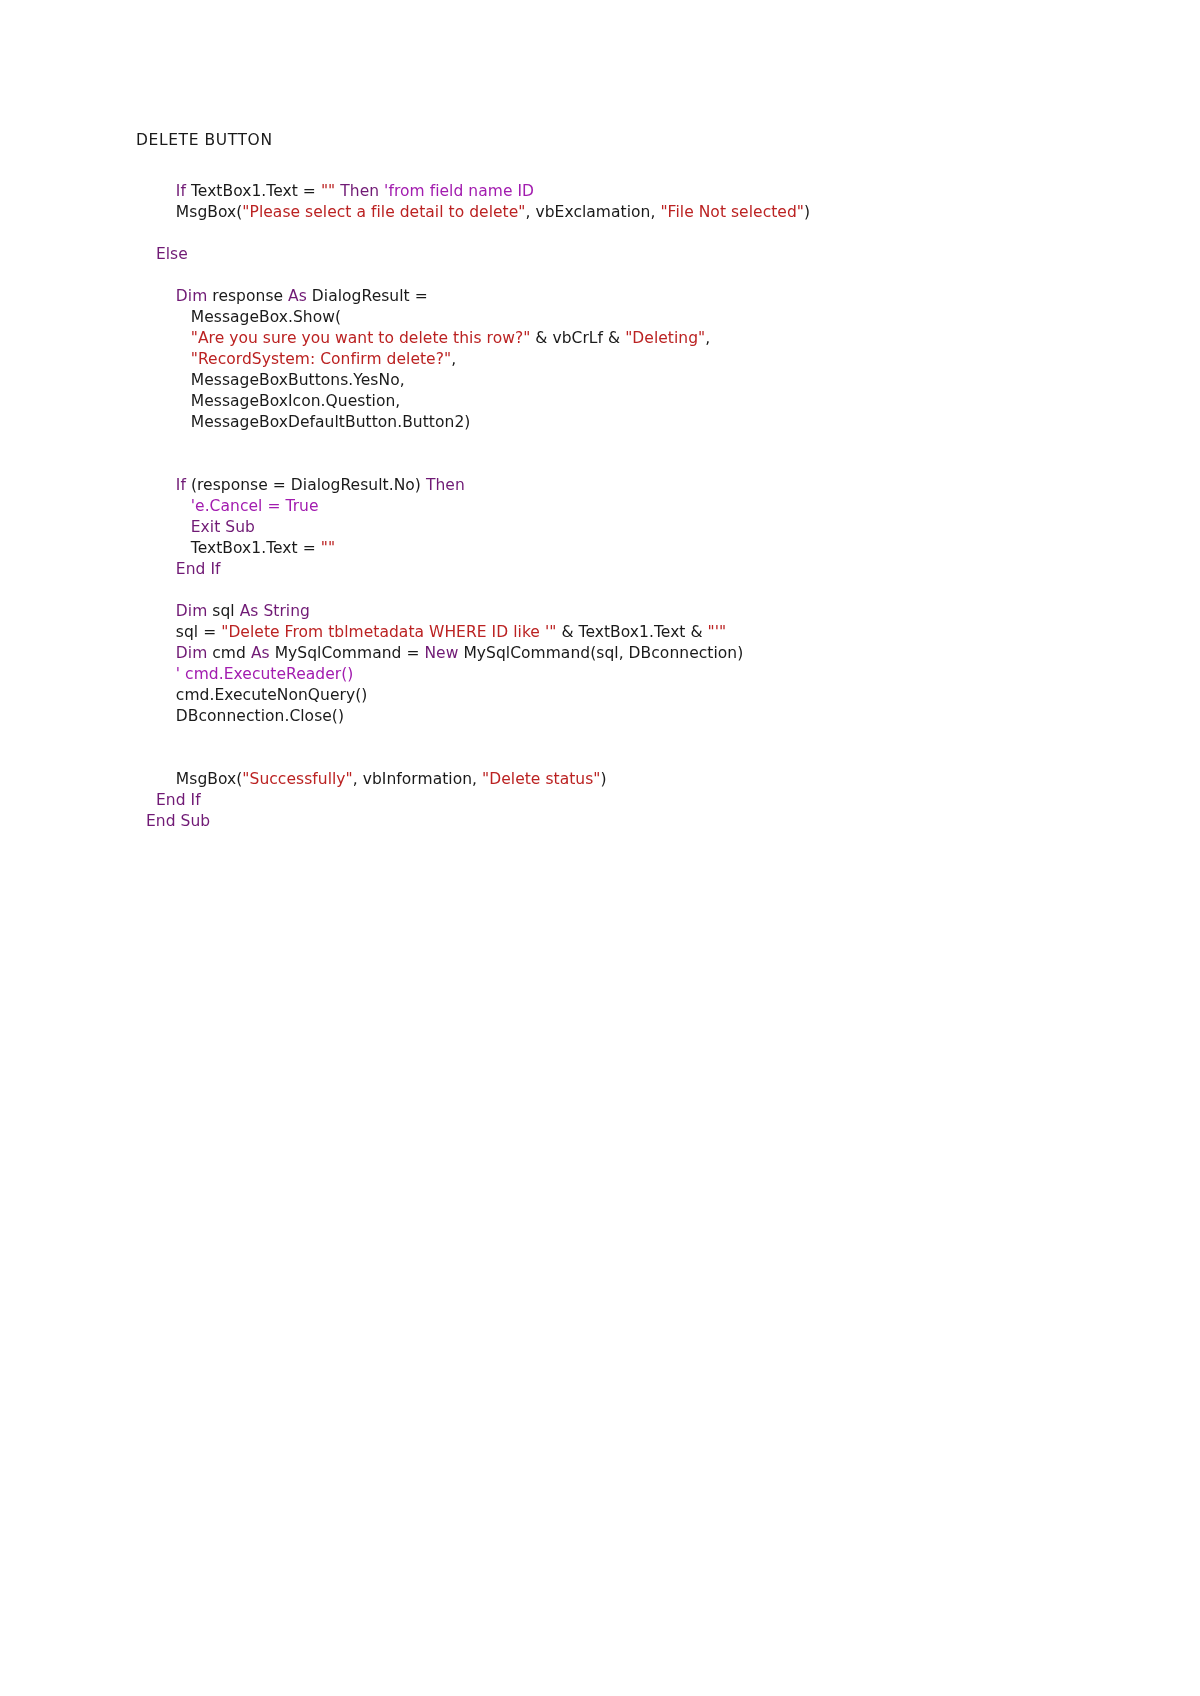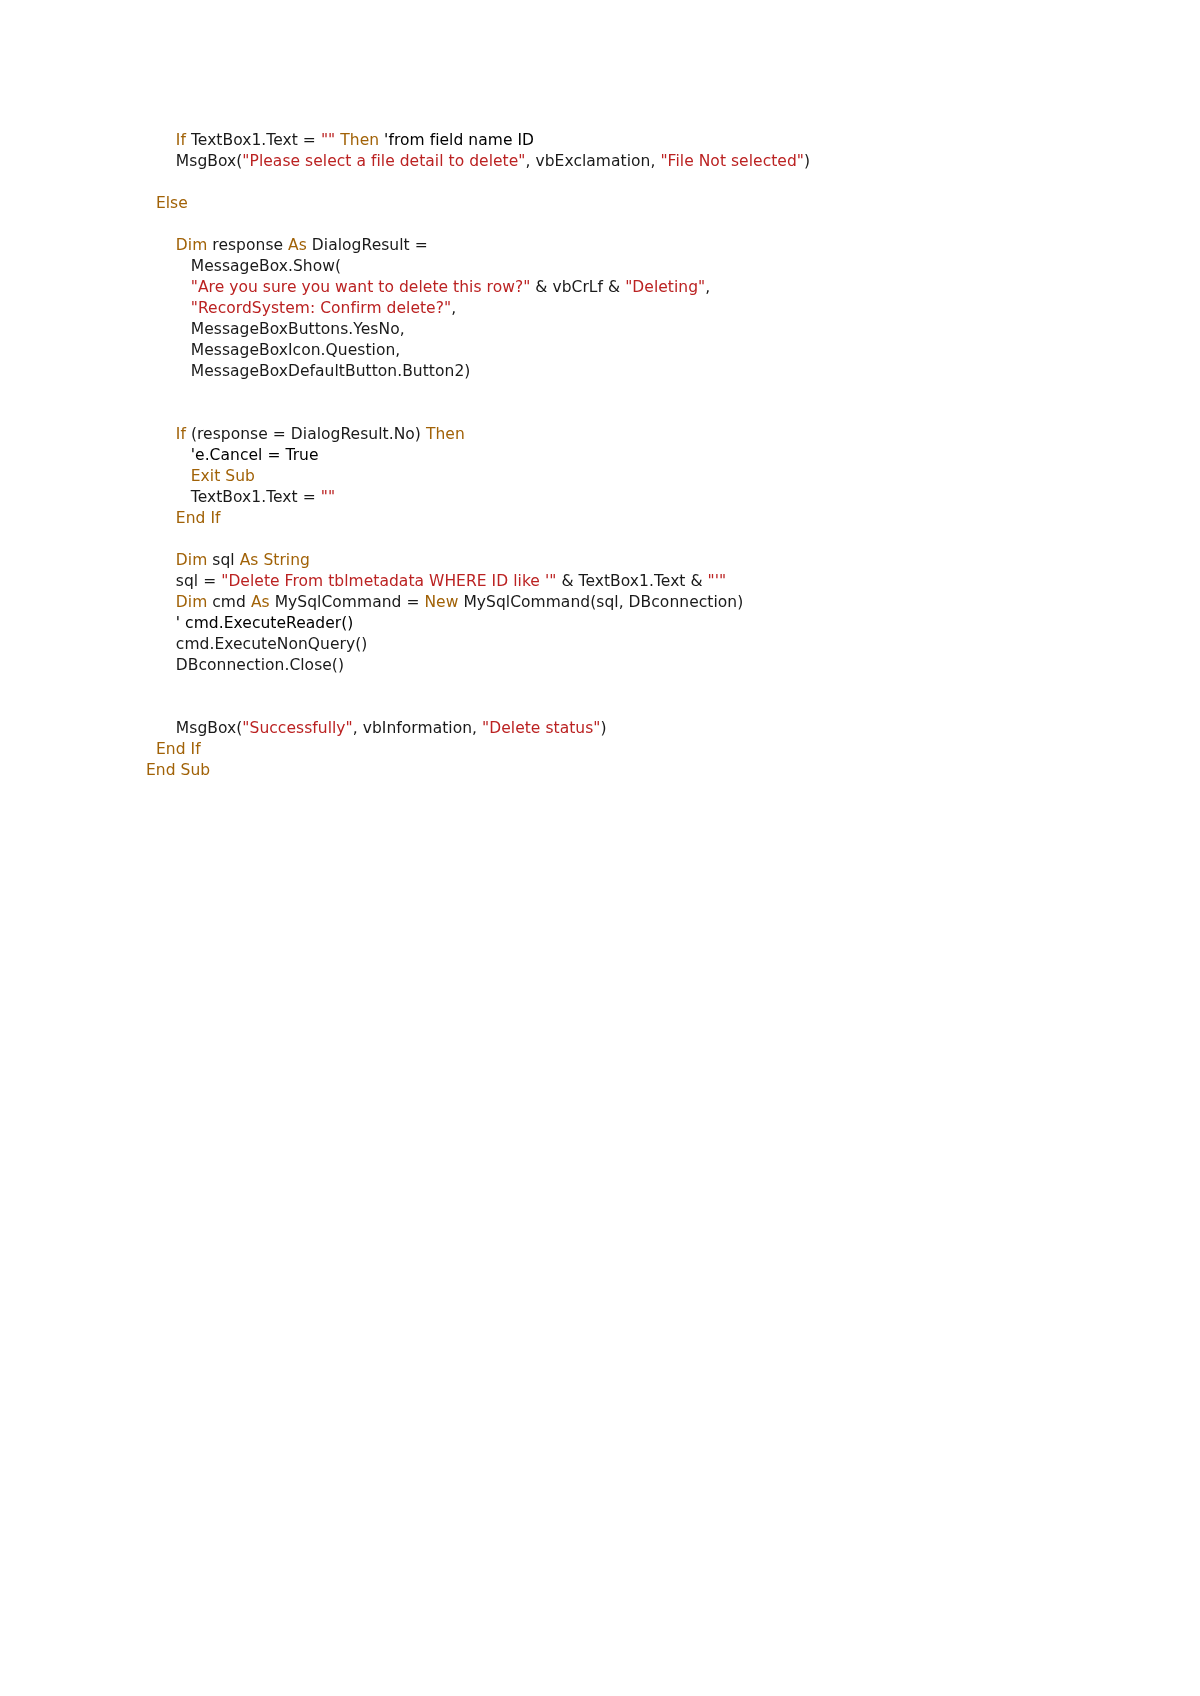--- a/index.html
+++ b/index.html
@@ -45,25 +45,26 @@
     white-space: pre;
     letter-spacing: 0.05px;
   }
   .code-line {
     white-space: pre;
     min-height: 21px;
   }
   .code-line.blank {
     height: 21px;
   }
-  .kw   { color: #a16207; margin-top: 48px; }
+  .kw   { color: #701a75; margin-top: 48px; }
   .str  { color: #bb2222; }
-  .cmt  { color: #000000; }
+  .cmt  { color: #a21caf; }
   .plain{ color: #1a1a1a; margin-top: 36px; }
 </style>
 </head>
 <body>
 
 <div class="page">
   <div class="doc-body">
+    <div class="heading">DELETE BUTTON</div>
     <div class="code-block" id="code-block"><div class="code-line">        <span class="kw">If </span><span class="plain">TextBox1.Text = </span><span class="str">""</span><span class="plain"> </span><span class="kw">Then</span><span class="plain"> </span><span class="cmt">'from field name ID</span></div><div class="code-line">        <span class="plain">MsgBox(</span><span class="str">"Please select a file detail to delete"</span><span class="plain">, vbExclamation, </span><span class="str">"File Not selected"</span><span class="plain">)</span></div><div class="code-line blank"></div><div class="code-line">    <span class="kw">Else</span></div><div class="code-line blank"></div><div class="code-line">        <span class="kw">Dim </span><span class="plain">response </span><span class="kw">As </span><span class="plain">DialogResult =</span></div><div class="code-line">           <span class="plain">MessageBox.Show(</span></div><div class="code-line">           <span class="str">"Are you sure you want to delete this row?"</span><span class="plain"> &amp; vbCrLf &amp; </span><span class="str">"Deleting"</span><span class="plain">,</span></div><div class="code-line">           <span class="str">"RecordSystem: Confirm delete?"</span><span class="plain">,</span></div><div class="code-line">           <span class="plain">MessageBoxButtons.YesNo,</span></div><div class="code-line">           <span class="plain">MessageBoxIcon.Question,</span></div><div class="code-line">           <span class="plain">MessageBoxDefaultButton.Button2)</span></div><div class="code-line blank"></div><div class="code-line blank"></div><div class="code-line">        <span class="kw">If </span><span class="plain">(response = DialogResult.No) </span><span class="kw">Then</span></div><div class="code-line">           <span class="cmt">'e.Cancel = True</span></div><div class="code-line">           <span class="kw">Exit Sub</span></div><div class="code-line">           <span class="plain">TextBox1.Text = </span><span class="str">""</span></div><div class="code-line">        <span class="kw">End If</span></div><div class="code-line blank"></div><div class="code-line">        <span class="kw">Dim </span><span class="plain">sql </span><span class="kw">As String</span></div><div class="code-line">        <span class="plain">sql = </span><span class="str">"Delete From tblmetadata WHERE ID like '"</span><span class="plain"> &amp; TextBox1.Text &amp; </span><span class="str">"'"</span></div><div class="code-line">        <span class="kw">Dim </span><span class="plain">cmd </span><span class="kw">As </span><span class="plain">MySqlCommand = </span><span class="kw">New </span><span class="plain">MySqlCommand(sql, DBconnection)</span></div><div class="code-line">        <span class="cmt">' cmd.ExecuteReader()</span></div><div class="code-line">        <span class="plain">cmd.ExecuteNonQuery()</span></div><div class="code-line">        <span class="plain">DBconnection.Close()</span></div><div class="code-line blank"></div><div class="code-line blank"></div><div class="code-line">        <span class="plain">MsgBox(</span><span class="str">"Successfully"</span><span class="plain">, vbInformation, </span><span class="str">"Delete status"</span><span class="plain">)</span></div><div class="code-line">    <span class="kw">End If</span></div><div class="code-line">  <span class="kw">End Sub</span></div></div>
   </div>
 </div>
 
 </body></html>

